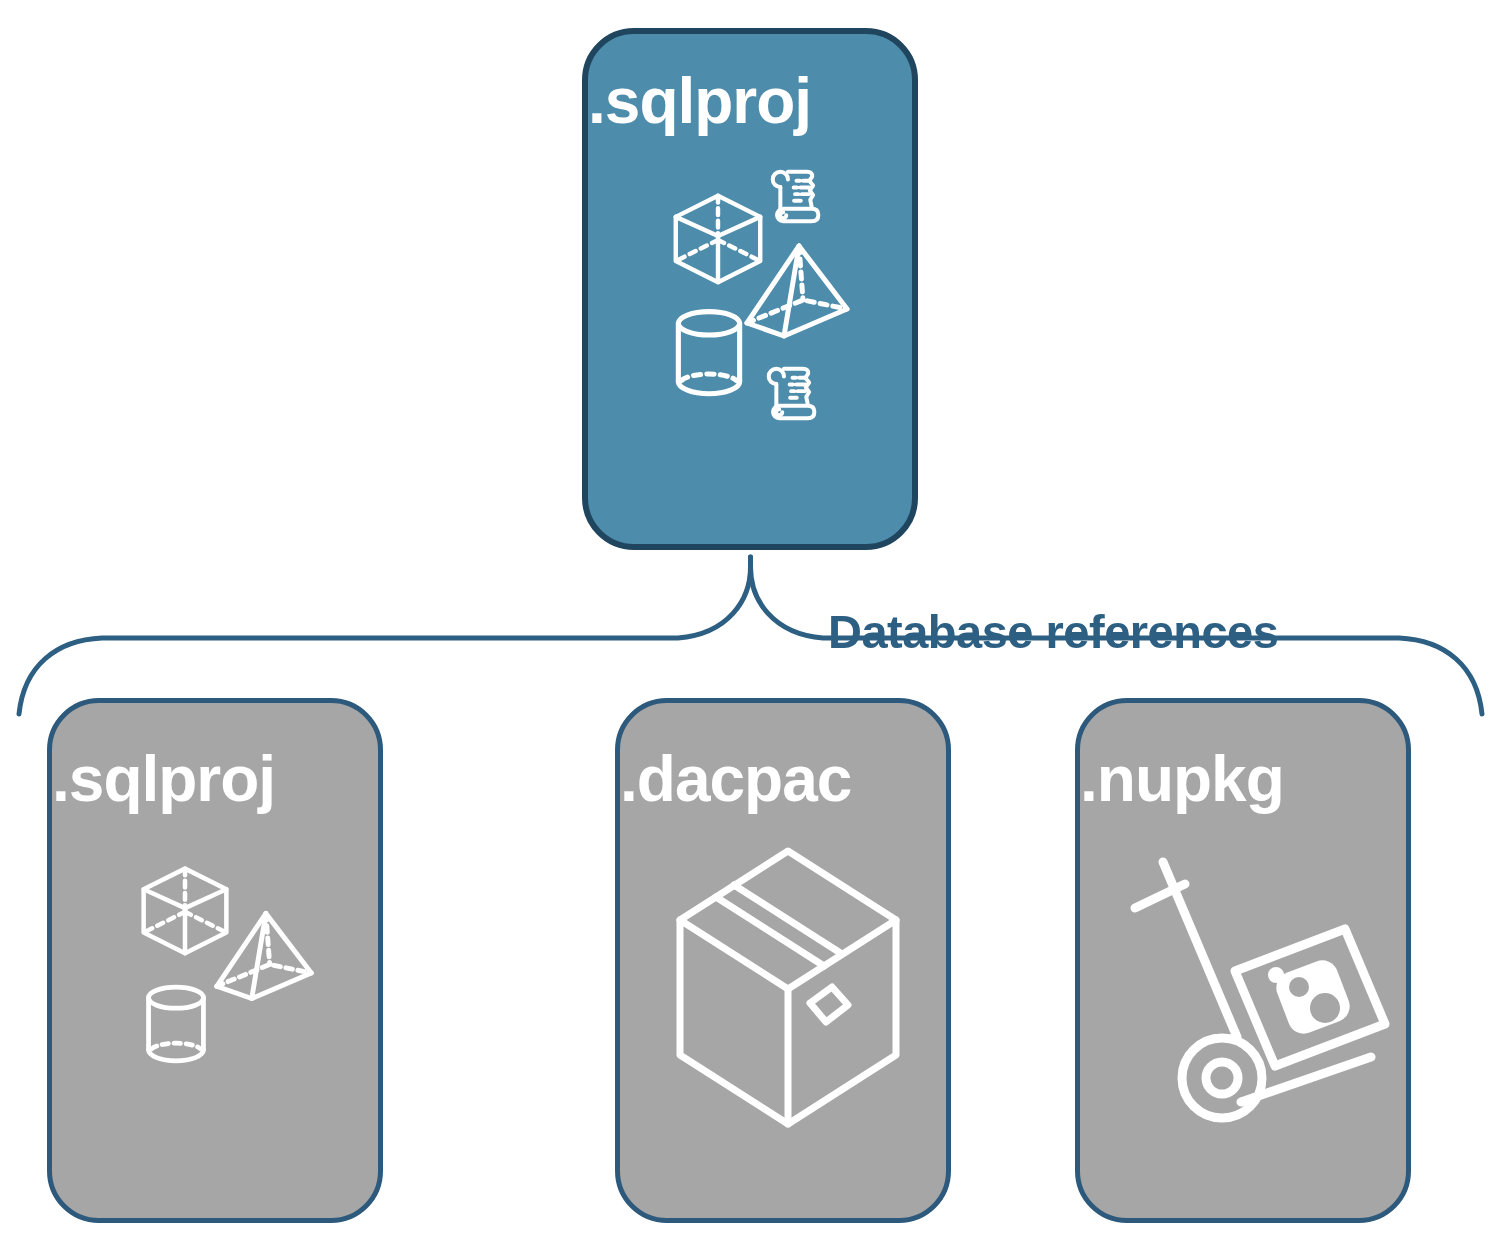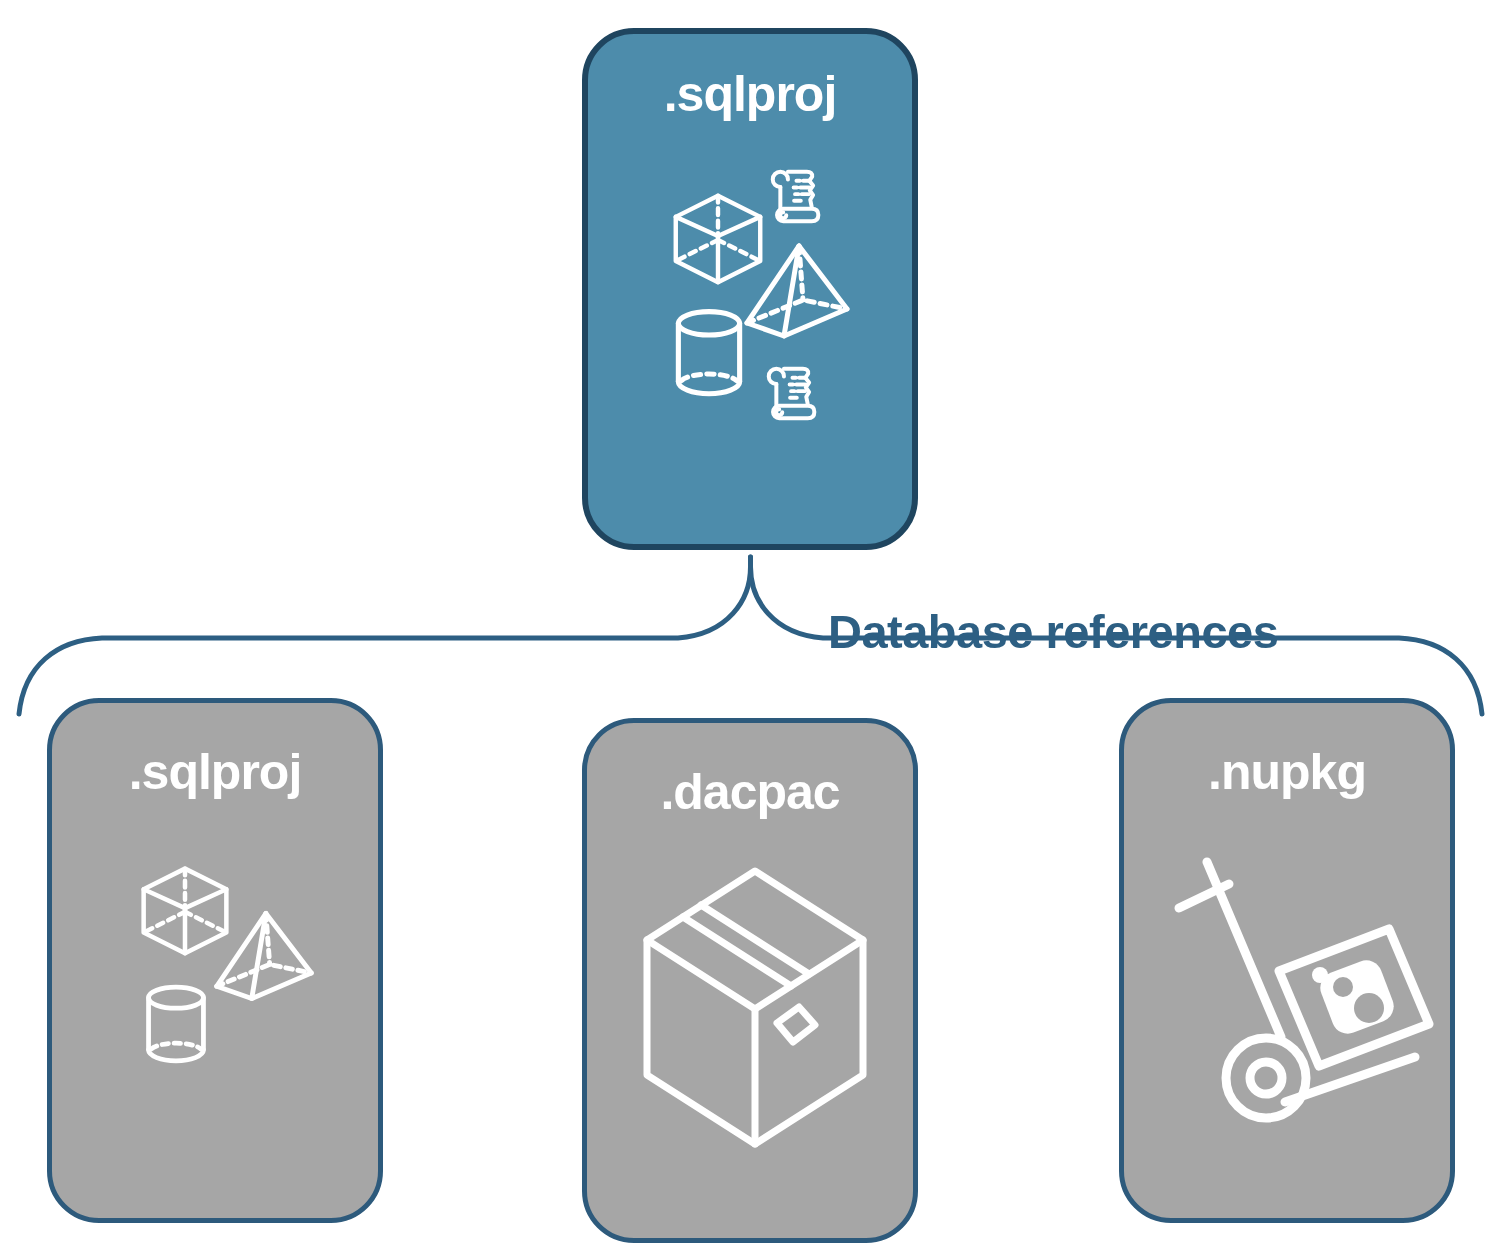--- a/index.html
+++ b/index.html
@@ -12,24 +12,24 @@
     left:582px;top:28px;width:336px;height:522px;
     background:var(--root-fill,#4d8cab);
     border:6px solid var(--root-border,#1f455f);
   }
   .card.child{
     background:var(--child-fill,#a6a6a6);
     border:5px solid var(--child-border,#2d5a7c);
     top:698px;width:336px;height:525px;
   }
   .card.child.c0{left:47px;}
-  .card.child.c1{left:582px;margin-top:20px;}
-  .card.child.c2{left:1119px;}
+  .card.child.c1{left:615px;}
+  .card.child.c2{left:1075px;}
   .card-label{
-    text-align:center;color:#ffffff;font-weight:700;font-size:50px;
+    color:#ffffff;font-weight:700;font-size:64px;
     letter-spacing:-1px;line-height:1;white-space:nowrap;
   }
   .card.root .card-label{margin-top:35px;}
   .card.child .card-label{margin-top:44px;}
   .icon{position:absolute;}
   .icon path,.icon ellipse,.icon circle,.icon polygon,.icon line{
     fill:none;stroke:var(--icon-color,#ffffff);
   }
   .overlay{position:absolute;left:0;top:0;pointer-events:none;}
   .brace{fill:none;stroke:var(--accent,#2d5f83);stroke-width:5;stroke-linecap:round;}

